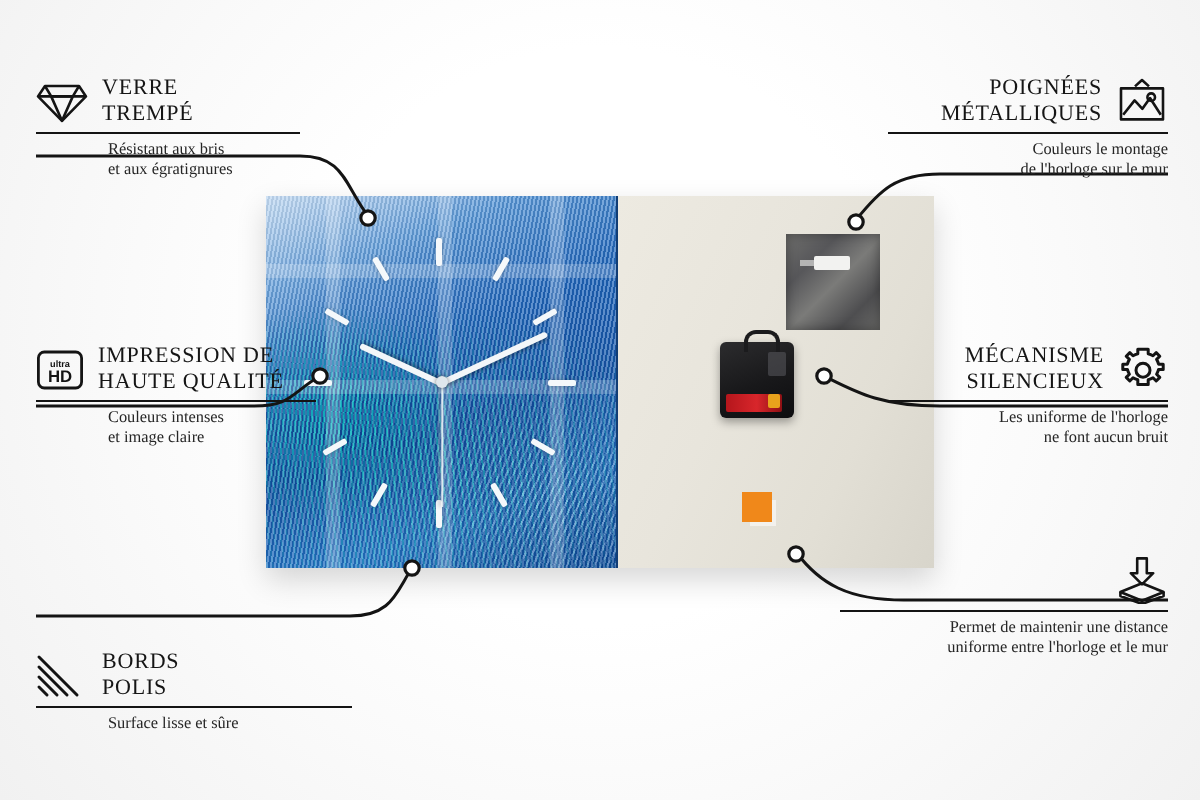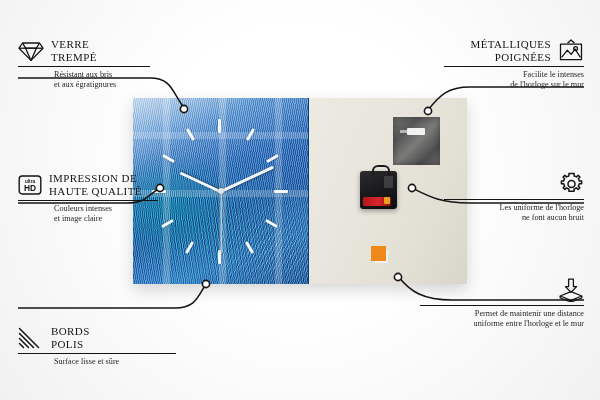--- a/index.html
+++ b/index.html
@@ -261,39 +261,43 @@
         <div class="title">POLIS</div>
       </div>
     </div>
     <div class="rule"></div>
     <div class="sub">Surface lisse et sûre</div>
   </div>
 
   <div class="callout right" style="left:444px;top:38px;width:140px;">
     <div class="head">
       <div>
+        <div class="title">POIGNÉES</div>
         <div class="title">MÉTALLIQUES</div>
-        <div class="title">POIGNÉES</div>
       </div>
       <svg class="ico" width="26" height="23" viewBox="0 0 26 23">
         <g fill="none" stroke="#141414" stroke-width="1.3" stroke-linejoin="round">
           <path d="M9.5,4.2 L13,1 L16.5,4.2"></path>
           <rect x="2.5" y="5.2" width="21" height="15.5"></rect>
           <path d="M3.6,18.4 L9.3,11.2 L13.2,15.4 L17,10 L22.4,18.4"></path>
           <circle cx="17.6" cy="9.6" r="1.9"></circle>
         </g>
       </svg>
     </div>
     <div class="rule"></div>
-    <div class="sub">Facilite le intenses</div>
+    <div class="sub">Couleurs le montage</div>
     <div class="sub">de l'horloge sur le mur</div>
   </div>
 
   <div class="callout right" style="left:444px;top:172px;width:140px;">
     <div class="head">
+      <div>
+        <div class="title">MÉCANISME</div>
+        <div class="title">SILENCIEUX</div>
+      </div>
       <svg class="ico" width="25" height="24" viewBox="0 0 25 24">
         <g fill="none" stroke="#141414" stroke-width="1.5" stroke-linejoin="round">
           <path d="M12.5,1.6 l2.6,0 0,2.3 a8.6,8.6 0 0 1 2.4,1.0 l1.6,-1.6 1.8,1.8 -1.6,1.6 a8.6,8.6 0 0 1 1.0,2.4 l2.3,0 0,2.6 -2.3,0 a8.6,8.6 0 0 1 -1.0,2.4 l1.6,1.6 -1.8,1.8 -1.6,-1.6 a8.6,8.6 0 0 1 -2.4,1.0 l0,2.3 -2.6,0 -2.6,0 0,-2.3 a8.6,8.6 0 0 1 -2.4,-1.0 l-1.6,1.6 -1.8,-1.8 1.6,-1.6 a8.6,8.6 0 0 1 -1.0,-2.4 l-2.3,0 0,-2.6 2.3,0 a8.6,8.6 0 0 1 1.0,-2.4 l-1.6,-1.6 1.8,-1.8 1.6,1.6 a8.6,8.6 0 0 1 2.4,-1.0 l0,-2.3 z"></path>
           <circle cx="12.5" cy="12.1" r="3.5"></circle>
         </g>
       </svg>
     </div>
     <div class="rule"></div>
     <div class="sub">Les uniforme de l'horloge</div>
     <div class="sub">ne font aucun bruit</div>

